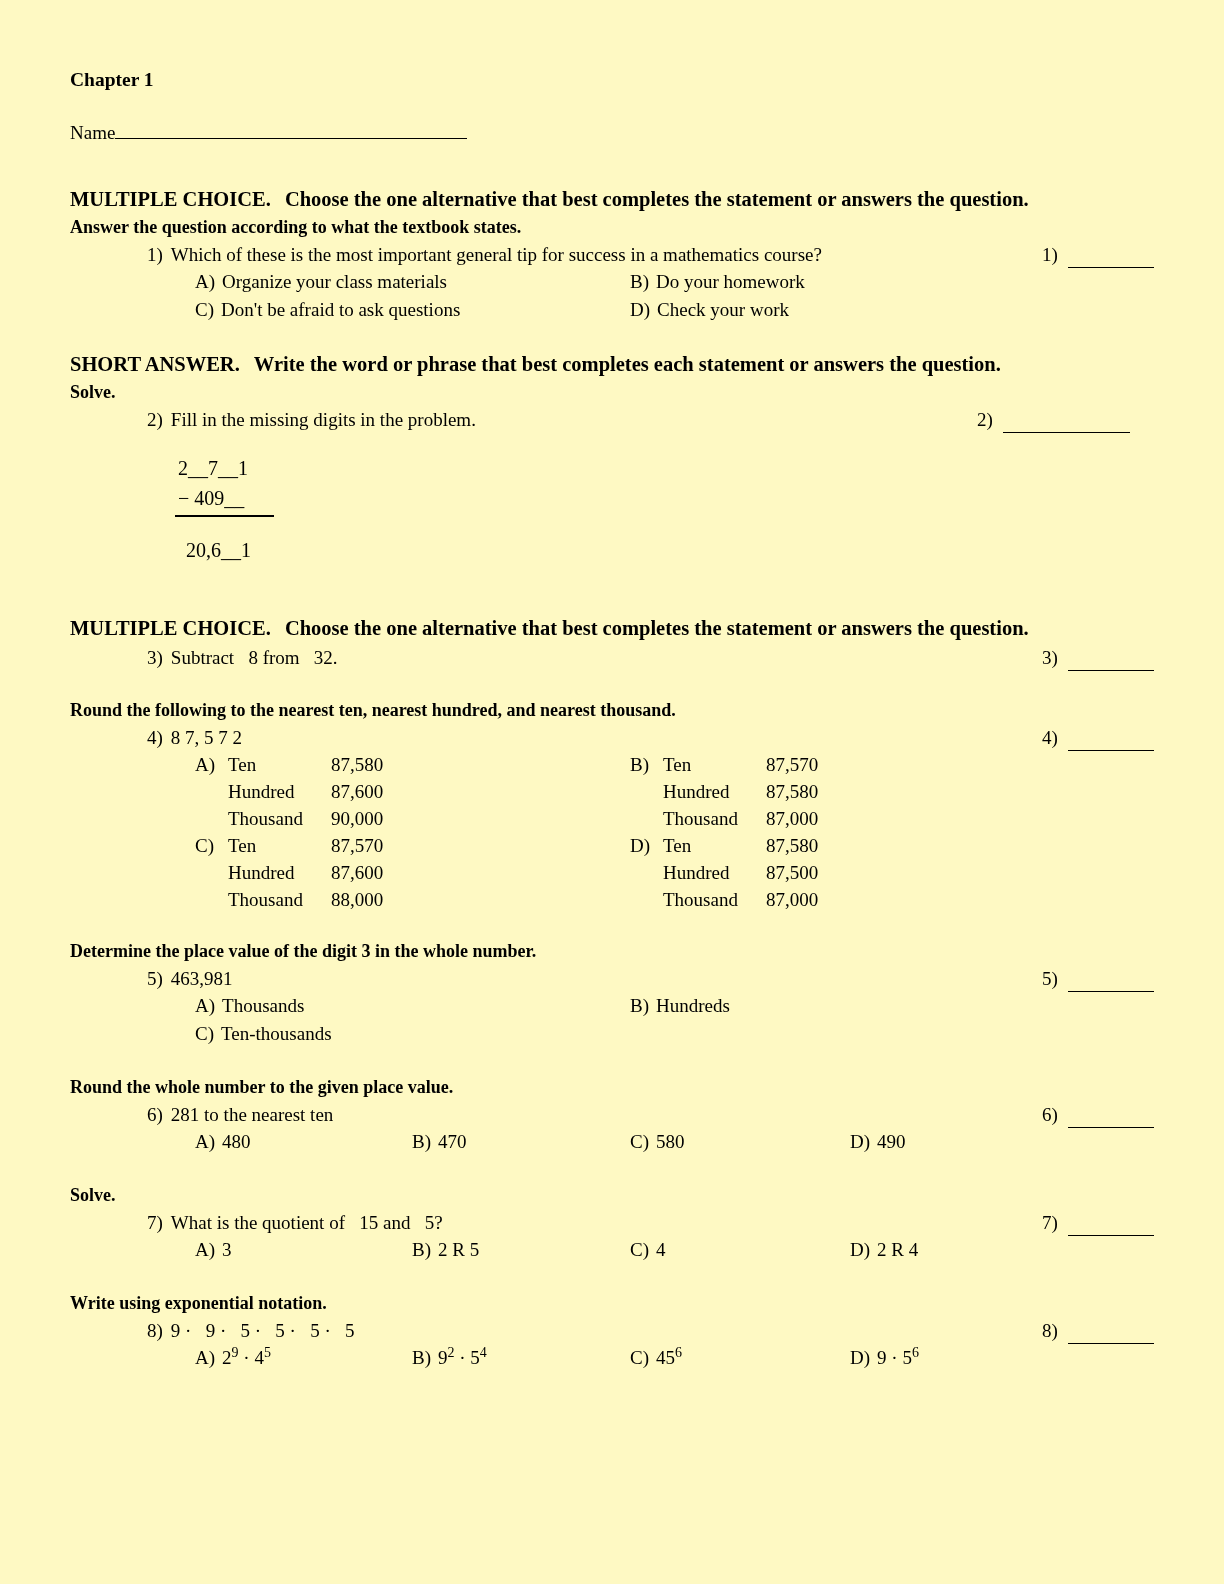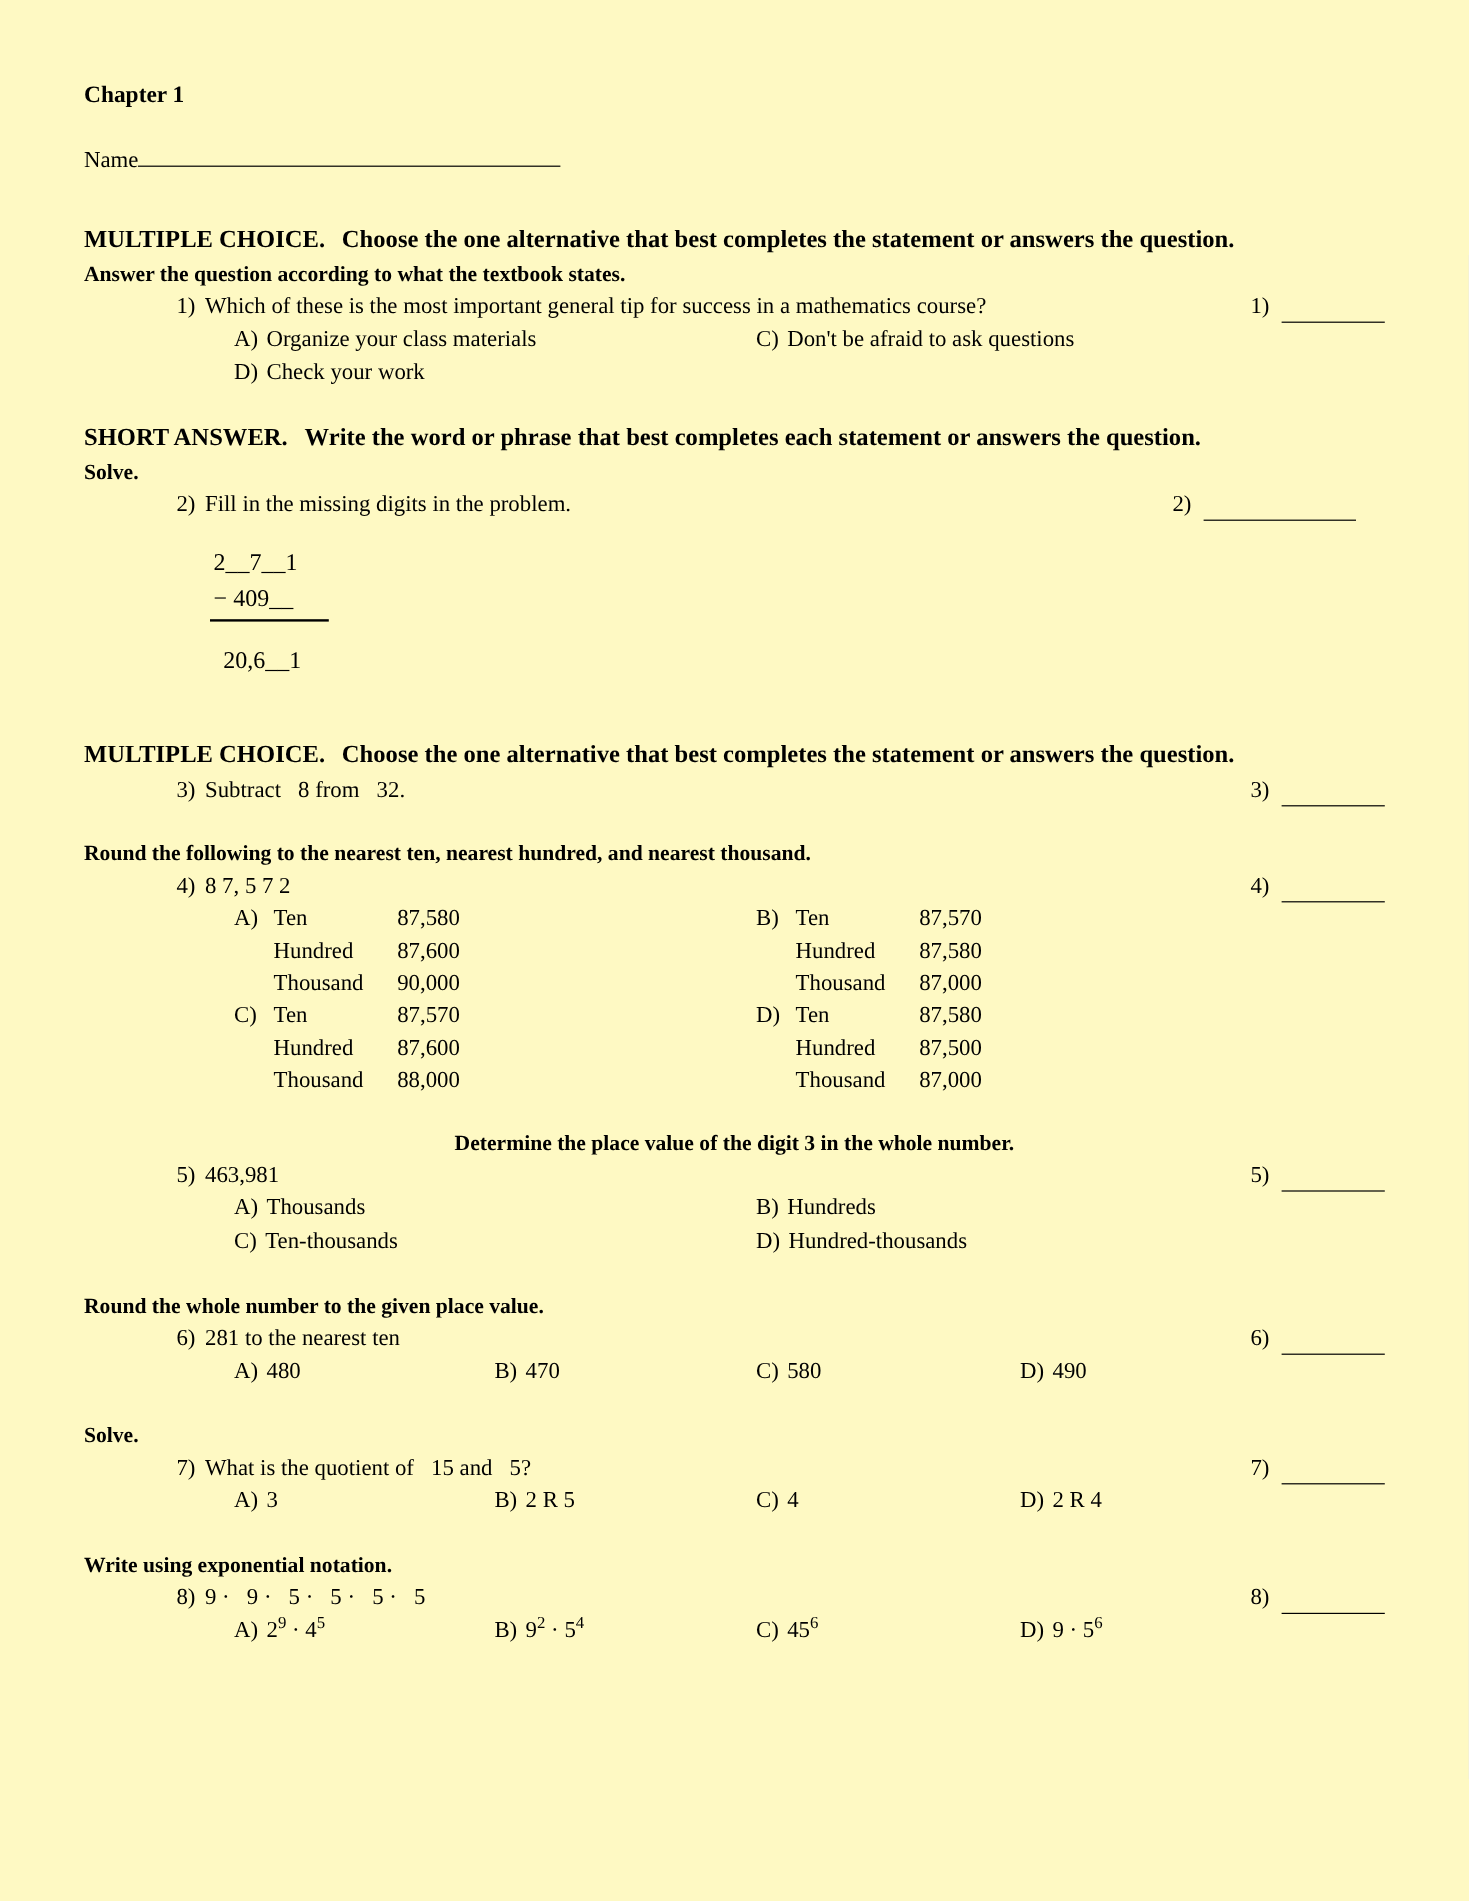--- a/index.html
+++ b/index.html
@@ -26,21 +26,21 @@
   .opts2 { display:grid; grid-template-columns:435px 1fr; margin-left:125px; line-height:28px; }
   .opts4 { display:grid; grid-template-columns:217px 218px 220px 1fr; margin-left:125px; line-height:28px; }
   .opt-letter { margin-right:7px; }
   .opt sup { font-size:14px; line-height:0; }
   .subwrap { display:inline-block; margin:20px 0 0 105px; font-size:20px; line-height:30px; }
   .subtop { border-bottom:2px solid #000; padding:0 26px 2px 3px; }
   .subl3 { padding-left:11px; padding-top:18px; }
   .q4groups { display:grid; grid-template-columns:435px 1fr; margin-left:125px; }
   .g4row { display:grid; grid-template-columns:33px 103px auto; line-height:27px; }
   .mt25 { margin-top:25px; }
-  .mt26 { margin-top:26px;text-align:center; }
+  .mt26 { margin-top:26px; }
   .mt38 { margin-top:38px; }
   .mt48 { margin-top:48px; }
 </style>
 </head>
 <body>
 
 <div class="page">
 
   <div class="chapter">Chapter 1</div>
 
@@ -52,20 +52,21 @@
 
   <div class="qhead">
     <div class="qbody"><span class="qnum">1)</span><span>Which of these is the most important general tip for success in a mathematics course?</span></div>
     <span class="ans w112">
         <span>1)</span>
         <span class="ans-line"></span>
       </span>
   </div>
   <div class="opts2">
     <div class="opt"><span class="opt-letter">A)</span><span>Organize your class materials</span></div>
+    <div class="opt"><span class="opt-letter">B)</span><span>Do your homework</span></div>
     <div class="opt"><span class="opt-letter">C)</span><span>Don't be afraid to ask questions</span></div>
     <div class="opt"><span class="opt-letter">D)</span><span>Check your work</span></div>
   </div>
 
   <div class="sec-heading mt25"><span>SHORT ANSWER.</span><span class="sec-sub">Write the word or phrase that best completes each statement or answers the question.</span></div>
 
   <div class="directive">Solve.</div>
 
   <div class="qhead">
     <div class="qbody"><span class="qnum">2)</span><span>Fill in the missing digits in the problem.</span></div>
@@ -179,21 +180,20 @@
     <div class="qbody"><span class="qnum">5)</span><span>463,981</span></div>
     <span class="ans w112">
         <span>5)</span>
         <span class="ans-line"></span>
       </span>
   </div>
   <div class="opts2">
     <div class="opt"><span class="opt-letter">A)</span><span>Thousands</span></div>
     <div class="opt"><span class="opt-letter">B)</span><span>Hundreds</span></div>
     <div class="opt"><span class="opt-letter">C)</span><span>Ten-thousands</span></div>
-    <div class="opt"><span class="opt-letter">D)</span><span>Hundred-thousands</span></div>
   </div>
 
   <div class="directive spaced">Round the whole number to the given place value.</div>
 
   <div class="qhead">
     <div class="qbody"><span class="qnum">6)</span><span>281 to the nearest ten</span></div>
     <span class="ans w112">
         <span>6)</span>
         <span class="ans-line"></span>
       </span>

